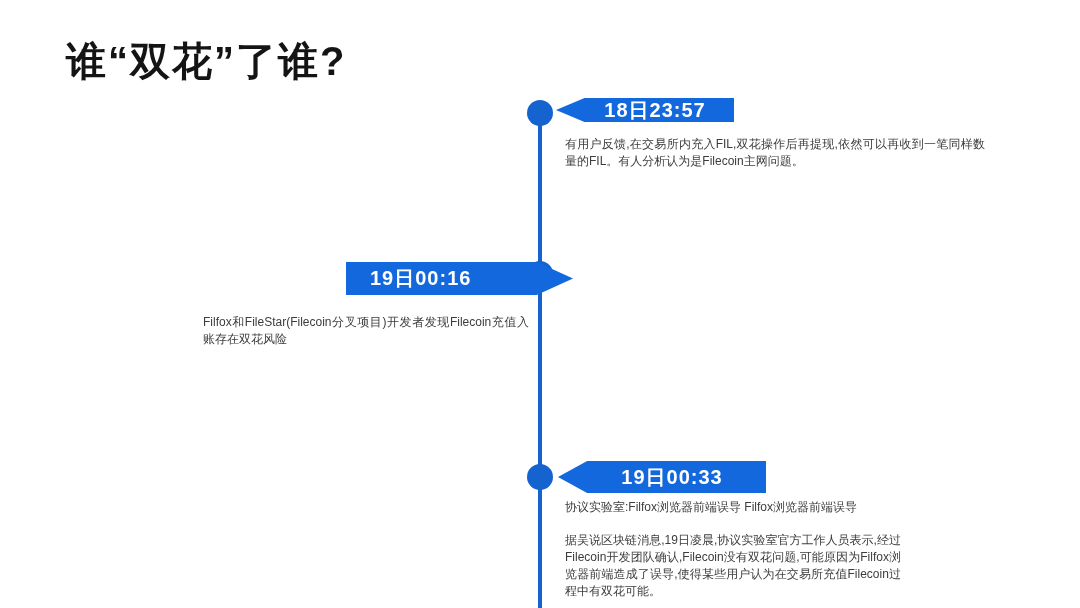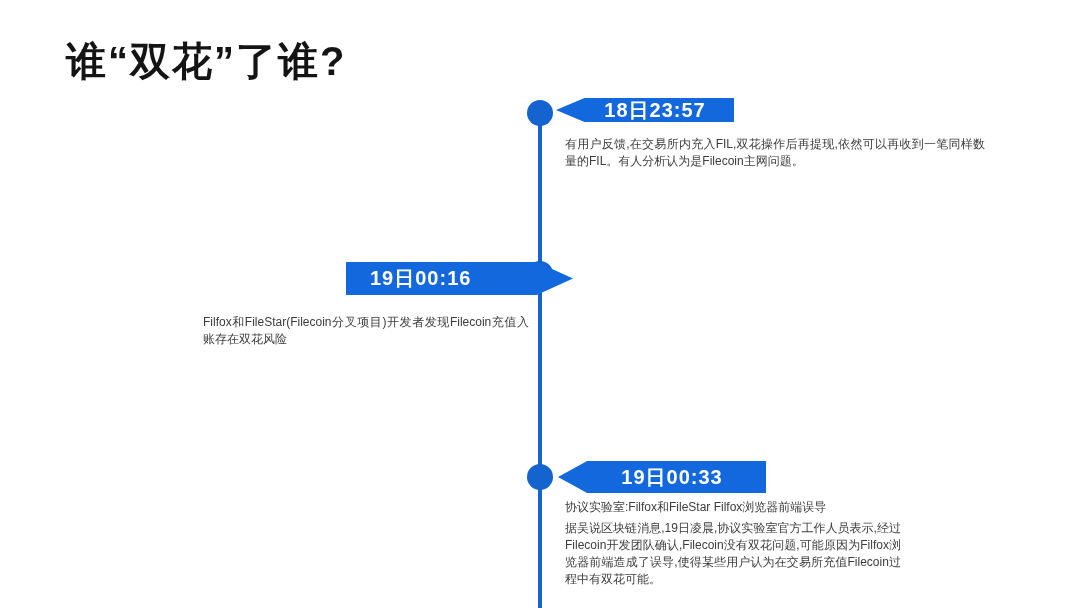--- a/index.html
+++ b/index.html
@@ -82,21 +82,21 @@
     margin: 0;
     font-size: 12px;
     line-height: 17px;
     color: var(--text-dark);
     text-align: justify;
   }
   .text-e1       { left: 565px; top: 136px; width: 420px; }
   .heading-e2    { left: 203px; top: 314px; width: 326px; }
   .body-e2       { left: 203px; top: 339px; width: 326px; }
   .heading-e3    { left: 565px; top: 499px; width: 345px; }
-  .body-e3       { left: 565px; top: 520px; width: 336px; }
+  .body-e3       { left: 565px; top: 532px; width: 336px; }
 </style>
 </head>
 <body>
 
 <div class="slide">
 
   <h1 class="title">谁“双花”了谁?</h1>
 
   <div class="timeline-line"></div>
 
@@ -109,16 +109,16 @@
   <div class="dot dot-2"></div>
   <div class="badge badge-point-right badge-2">
     <span>19日00:16</span>
   </div>
   <p class="event-text heading-e2">Filfox和FileStar(Filecoin分叉项目)开发者发现Filecoin充值入账存在双花风险</p>
 
   <div class="dot dot-3"></div>
   <div class="badge badge-point-left badge-3">
     <span>19日00:33</span>
   </div>
-  <p class="event-text heading-e3">协议实验室:Filfox和FileStar Filfox浏览器前端误导</p>
+  <p class="event-text heading-e3">协议实验室:Filfox浏览器前端误导 Filfox浏览器前端误导</p>
   <p class="event-text body-e3">据吴说区块链消息,19日凌晨,协议实验室官方工作人员表示,经过Filecoin开发团队确认,Filecoin没有双花问题,可能原因为Filfox浏览器前端造成了误导,使得某些用户认为在交易所充值Filecoin过程中有双花可能。</p>
 
 </div>
 
 </body></html>

